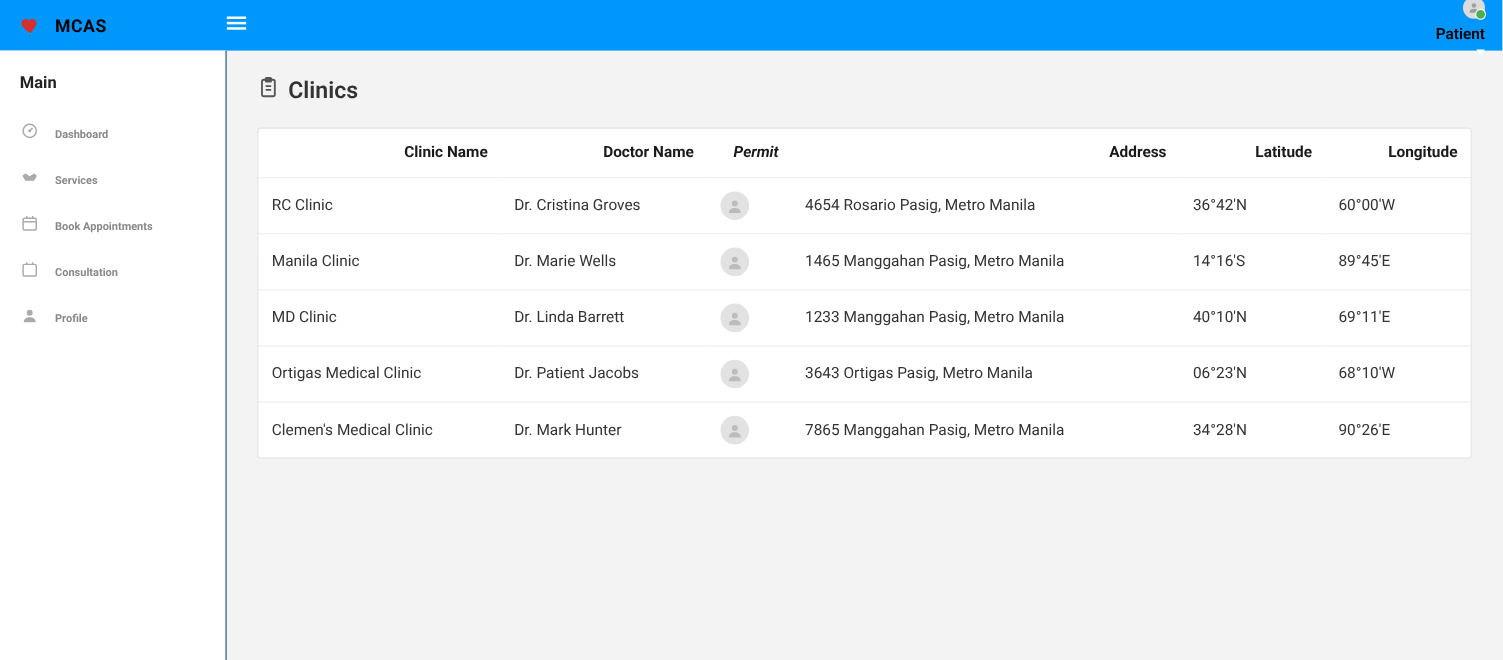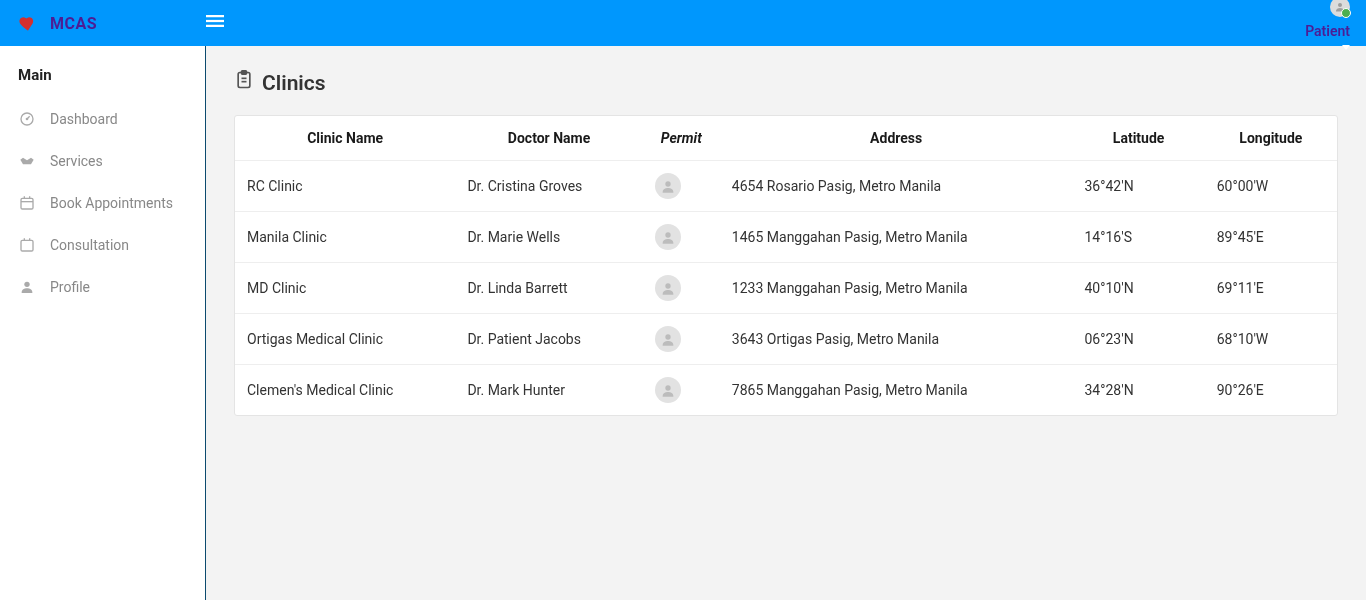--- a/index.html
+++ b/index.html
@@ -11,21 +11,21 @@
   width: 1366px;
   height: 600px;
   overflow: hidden;
 }
 .topbar {
   background: #0097fd;
   height: 46px;
   display: flex;
   align-items: center;
   padding: 0 16px;
-  color: #4c1d95;
+  color: #000000;
 }
 .logo-wrap {
   display: flex;
   align-items: center;
   gap: 10px;
   width: 190px;
 }
 .logo-img {
   width: 24px;
   height: 24px;
@@ -94,26 +94,27 @@
   padding-top: 14px;
 }
 .sidebar-section-title {
   font-weight: 700;
   color: #222;
   font-size: 15px;
   padding: 6px 18px 14px 18px;
 }
 .sidebar-item {
   display: flex;
-  align-items: center;
+  align-items: flex-end;
   gap: 14px;
   padding: 12px 18px;
   color: #888;
   cursor: pointer;
-  font-size: 14px;
+  font-size: 10px;
+  font-weight: bold;
 }
 .sidebar-icon {
   width: 18px;
   height: 18px;
   display: flex;
   align-items: center;
   justify-content: center;
   flex-shrink: 0;
 }
 .content {
@@ -133,21 +134,21 @@
 .card {
   background: #fff;
   border: 1px solid #e4e4e4;
   border-radius: 3px;
 }
 table {
   width: 100%;
   border-collapse: collapse;
 }
 th {
-  text-align: center;
+  text-align: right;
   font-weight: 700;
   color: #1a1a1a;
   padding: 14px 12px;
   font-size: 14px;
 }
 tbody tr { border-top: 1px solid #eee; }
 td {
   padding: 12px 12px;
   color: #333;
   font-size: 14px;

